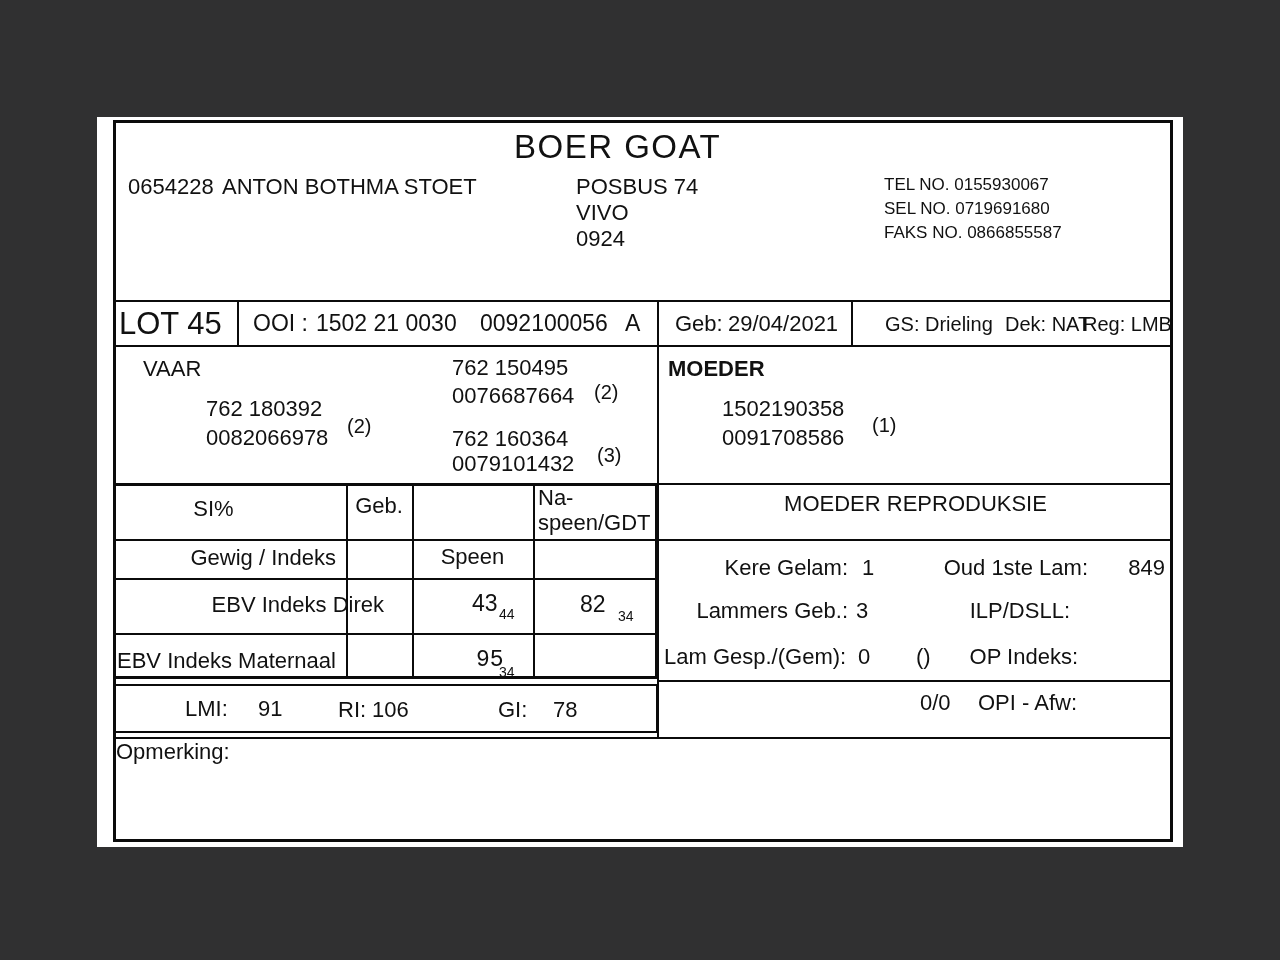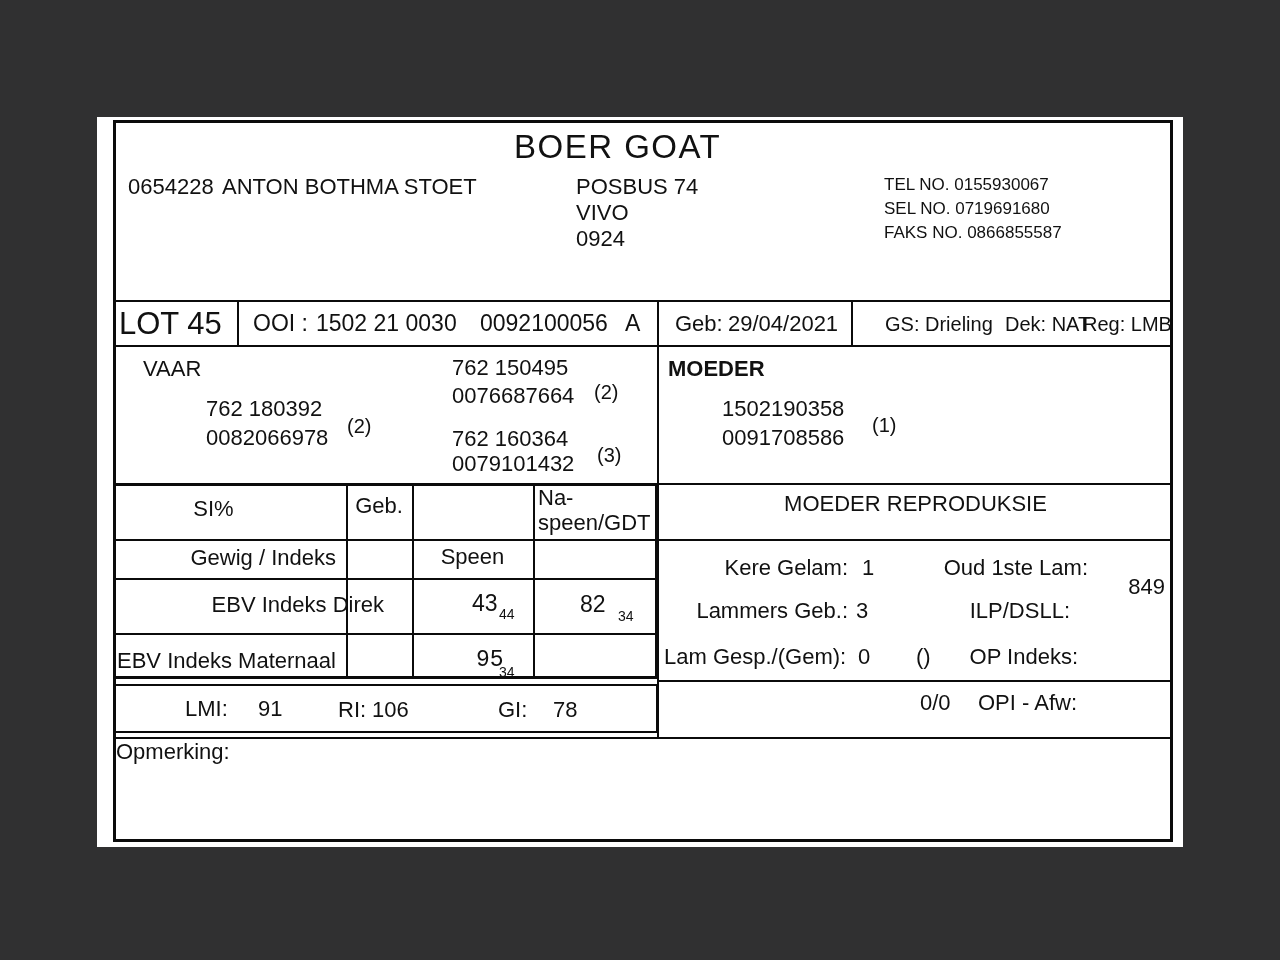--- a/index.html
+++ b/index.html
@@ -107,21 +107,21 @@
   <div class="t f23" style="left:476px;top:648px;font-family:Liberation Mono, monospace;">95</div>
   <div class="t f14" style="left:499px;top:665px;">34</div>
 
   <div class="hl" style="left:658px;top:539px;width:515px;"></div>
   <div class="hl" style="left:658px;top:680px;width:515px;"></div>
   <div class="t f22 ctr" style="left:658px;top:492px;width:515px;">MOEDER REPRODUKSIE</div>
 
   <div class="t f22 rt" style="left:660px;top:556px;width:188px;">Kere Gelam:</div>
   <div class="t f22" style="left:862px;top:556px;">1</div>
   <div class="t f22 rt" style="left:900px;top:556px;width:188px;">Oud 1ste Lam:</div>
-  <div class="t f22 rt" style="left:1110px;top:556px;width:55px;margin-top:19px;">849</div>
+  <div class="t f22 rt" style="left:1110px;top:556px;width:55px;">849</div>
 
   <div class="t f22 rt" style="left:660px;top:599px;width:188px;">Lammers Geb.:</div>
   <div class="t f22" style="left:856px;top:599px;">3</div>
   <div class="t f22 rt" style="left:900px;top:599px;width:170px;">ILP/DSLL:</div>
 
   <div class="t f22" style="left:664px;top:645px;">Lam Gesp./(Gem):</div>
   <div class="t f22" style="left:858px;top:645px;">0</div>
   <div class="t f22" style="left:916px;top:645px;">()</div>
   <div class="t f22 rt" style="left:930px;top:645px;width:148px;">OP Indeks:</div>
 

